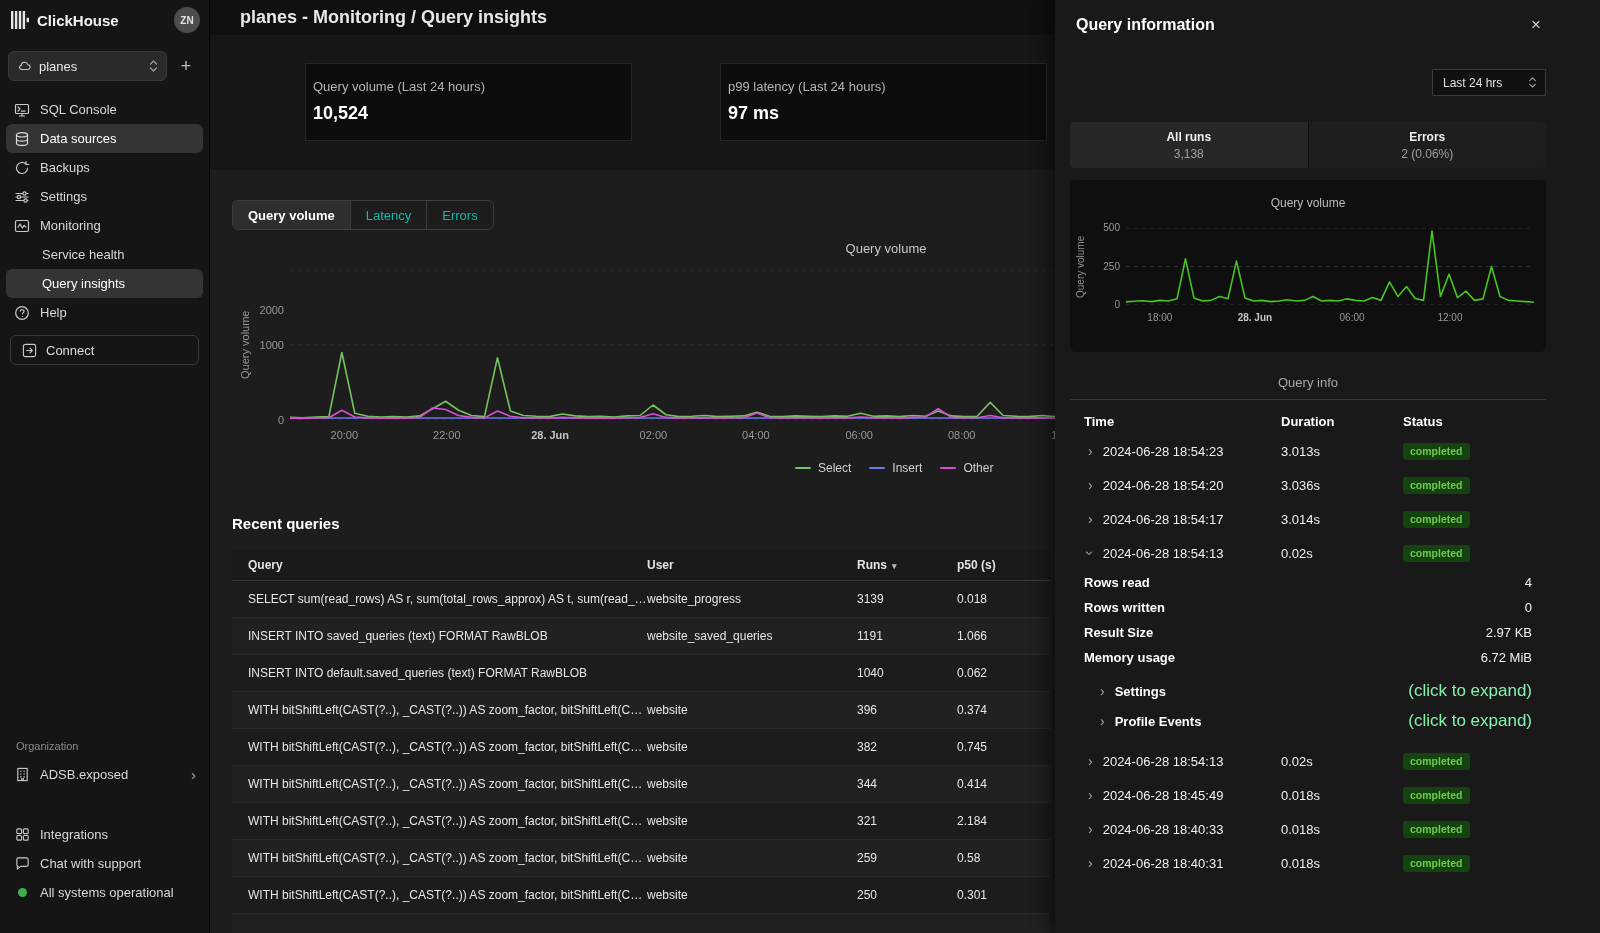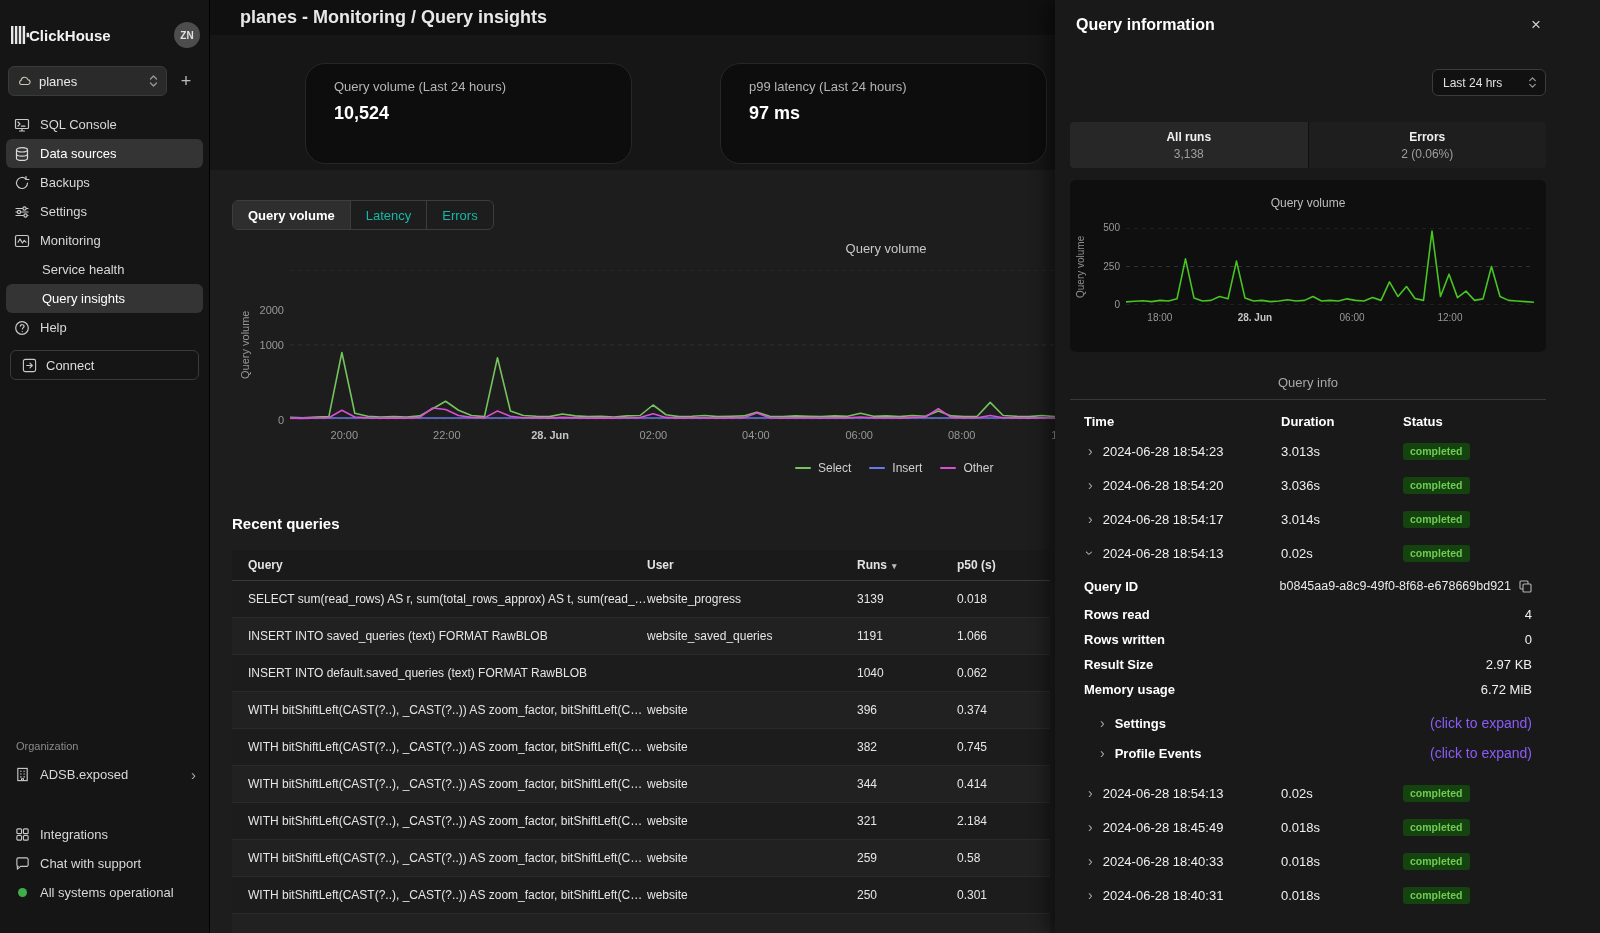--- a/index.html
+++ b/index.html
@@ -2,21 +2,21 @@
 <html><head>
 <meta charset="utf-8">
 <style>
   html,body{margin:0;padding:0;}
   body{width:1600px;height:933px;overflow:hidden;background:#1d1d1d;color:#e8e8e8;
        font-family:"Liberation Sans",sans-serif;position:relative;-webkit-font-smoothing:antialiased;}
   svg{display:block}
 
   
   .sidebar{position:absolute;left:0;top:0;width:210px;height:933px;background:#151515;border-right:1px solid #000;box-sizing:border-box;}
-  .brand-row{display:flex;align-items:center;height:38px;padding:16px 9px 0 11px;}
+  .brand-row{display:flex;align-items:center;height:38px;padding:1px 9px 0 11px;gap:8px;}
   .brand{font-weight:bold;font-size:15px;flex:1;color:#f2f2f2}
   .avatar{width:26px;height:26px;border-radius:50%;background:#4d4d4d;color:#e0e0e0;font-size:10px;font-weight:bold;display:flex;align-items:center;justify-content:center;cursor:pointer}
   .svc-row{display:flex;gap:6px;padding:12px 10px 10px 8px;align-items:center}
   .svc-select{flex:1;height:30px;background:#2a2a2a;border:1px solid #3a3a3a;border-radius:6px;display:flex;align-items:center;gap:8px;padding:0 8px;font-size:13px;cursor:pointer;box-sizing:border-box}
   .svc-select .svc-label{flex:1}
   .add-btn{width:26px;height:26px;background:none;border:none;color:#bbb;font-size:18px;cursor:pointer;padding:0;font-family:inherit}
   .nav{padding:4px 6px 0 6px;}
   .nav-item{display:flex;align-items:center;gap:10px;height:29px;padding:0 8px;border-radius:6px;font-size:13px;color:#d8d8d8;cursor:pointer}
   .nav-item.active{background:#343434;color:#fff}
   .nav-item.sub{padding-left:36px}
@@ -26,21 +26,21 @@
   .org{position:absolute;left:0;top:740px;width:210px;box-sizing:border-box;padding:0 6px}
   .org-label{font-size:11px;color:#8a8a8a;padding:0 10px 8px 10px}
   .org-chev{margin-left:auto;color:#aaa;font-size:15px}
   .foot{position:absolute;left:0;top:820px;width:210px;box-sizing:border-box;padding:0 6px}
   .dot{width:9px;height:9px;border-radius:50%;background:#3fae4a;display:block}
 
   
   .main{position:absolute;left:210px;top:0;width:845px;height:933px;background:#1d1d1d;overflow:hidden}
   .topbar{position:absolute;left:0;top:0;width:100%;height:35px;background:#101010;display:flex;align-items:center;padding:0 30px;font-size:18px;font-weight:bold;box-sizing:border-box}
   .stats{position:absolute;left:0;top:35px;width:100%;height:135px;background:#161616}
-  .card{position:absolute;top:28px;height:101px;width:327px;background:#0d0d0d;border:1px solid #272727;border-radius:20px;padding:15px 28px;box-sizing:border-box}
+  .card{position:absolute;top:28px;height:78px;width:327px;background:#0d0d0d;border:1px solid #272727;border-radius:0;padding:15px 7px;box-sizing:border-box}
   .card1{left:95px}.card2{left:510px}
   .clabel{font-size:13px;color:#b5b5b5}
   .cvalue{font-size:18px;font-weight:bold;margin-top:9px;color:#fff}
 
   .tabs{position:absolute;left:22px;top:200px;display:flex;border:1px solid #3d3d3d;border-radius:6px;overflow:hidden;height:28px;background:#1d1d1d}
   .tab{display:flex;align-items:center;padding:0 15px;font-size:13px;color:#14b8a6;border-right:1px solid #3d3d3d;cursor:pointer}
   .tab:last-child{border-right:none}
   .tab.active{background:#2e2e2e;color:#fff;font-weight:bold}
 
   .chart1{position:absolute;left:0;top:235px;width:845px;height:250px}
@@ -64,21 +64,21 @@
   .c-query{flex:0 0 415px;padding-left:16px;box-sizing:border-box;white-space:nowrap;overflow:hidden;text-overflow:ellipsis}
   .c-user{flex:0 0 210px;white-space:nowrap;overflow:hidden}
   .c-runs{flex:0 0 100px}
   .c-p50{flex:1}
   .sort{color:#bbb;font-size:9px;margin-left:5px}
 
   
   .panel{position:absolute;left:1055px;top:0;width:545px;height:933px;background:#191919;box-shadow:-8px 0 16px rgba(0,0,0,.45)}
   .p-title{position:absolute;left:21px;top:16px;font-size:16px;font-weight:bold;color:#fff}
   .p-close{position:absolute;left:470px;top:15px;font-size:17px;color:#cfcfcf;cursor:pointer;width:22px;text-align:center}
-  .p-range{position:absolute;left:377px;top:69px;width:114px;height:27px;background:#111;border:1px solid #3c3c3c;border-radius:6px;display:flex;align-items:center;gap:6px;padding:0 8px 0 10px;font-size:12px;color:#e0e0e0;box-sizing:border-box;cursor:pointer}
+  .p-range{position:absolute;left:377px;top:69px;width:114px;height:27px;background:#111;border:1px solid #3c3c3c;border-radius:1px;display:flex;align-items:center;gap:6px;padding:0 8px 0 10px;font-size:12px;color:#e0e0e0;box-sizing:border-box;cursor:pointer}
   .p-range .rng-label{flex:1}
   .p-stats{position:absolute;left:15px;top:122px;width:476px;height:46px;display:flex;border-radius:4px;overflow:hidden}
   .p-stat{flex:1;display:flex;flex-direction:column;align-items:center;justify-content:center;gap:3px;background:#1e1e1e;cursor:pointer}
   .p-stat.active{background:#272727}
   .p-stat + .p-stat{border-left:1px solid #101010}
   .ps-label{font-size:12px;font-weight:bold;color:#f0f0f0}
   .ps-value{font-size:12px;color:#9f9f9f}
   .p-chartcard{position:absolute;left:15px;top:180px;width:476px;height:172px;background:#0f0f0f;border-radius:6px}
   .p-ctitle{position:absolute;top:16px;left:0;width:100%;text-align:center;font-size:12px;color:#bdbdbd}
   .p-ylab{position:absolute;left:4px;top:48px;height:77px;width:12px;display:flex;align-items:center;justify-content:center;writing-mode:vertical-rl;transform:rotate(180deg);font-size:10px;color:#8f8f8f}
@@ -105,21 +105,21 @@
   .details{padding-bottom:8px}
   .kv{display:flex;align-items:center;height:25px;padding:0 68px 0 29px;font-size:13px}
   .kv.qid{height:32px}
   .kv-label{font-weight:bold;color:#fff}
   .kv-val{margin-left:auto;color:#f0f0f0}
   .kv-right{margin-left:auto;display:flex;align-items:center;gap:8px}
   .qid-val{font-size:12.5px}
   .copy{cursor:pointer;display:flex}
   .kv.exp{height:30px;padding-left:45px}
   .kv.exp .chev{margin-right:10px}
-  .hint{margin-left:auto;color:#8b5cf6;font-size:14px}
+  .hint{margin-left:auto;color:#86efac;font-size:17px}
   .exp1{margin-top:6px}
 </style>
 </head>
 <body>
 
 <div id="app">
 
   <aside class="sidebar">
     <div class="brand-row">
       <span>
@@ -494,32 +494,20 @@
       <div class="hrow">
         <span class="hr-time">
             <span class="chev rot">›</span>
             <span>2024-06-28 18:54:13</span>
           </span>
         <span class="hr-dur">0.02s</span>
         <span class="hr-status"><span class="badge">completed</span></span>
       </div>
 
       <div class="details">
-        <div class="kv qid">
-          <span class="kv-label">Query ID</span>
-          <span class="kv-right">
-            <span class="qid-val">b0845aa9-a8c9-49f0-8f68-e678669bd921</span>
-            <span class="copy">
-              <svg width="13" height="13" viewBox="0 0 13 13" fill="none" stroke="#b5b5b5" stroke-width="1.1">
-                  <rect x="1" y="1" width="8" height="8" rx="1"></rect>
-                  <rect x="4" y="4" width="8" height="8" rx="1" fill="#191919"></rect>
-                </svg>
-            </span>
-          </span>
-        </div>
         <div class="kv">
           <span class="kv-label">Rows read</span>
           <span class="kv-val">4</span>
         </div>
         <div class="kv">
           <span class="kv-label">Rows written</span>
           <span class="kv-val">0</span>
         </div>
         <div class="kv">
           <span class="kv-label">Result Size</span>

